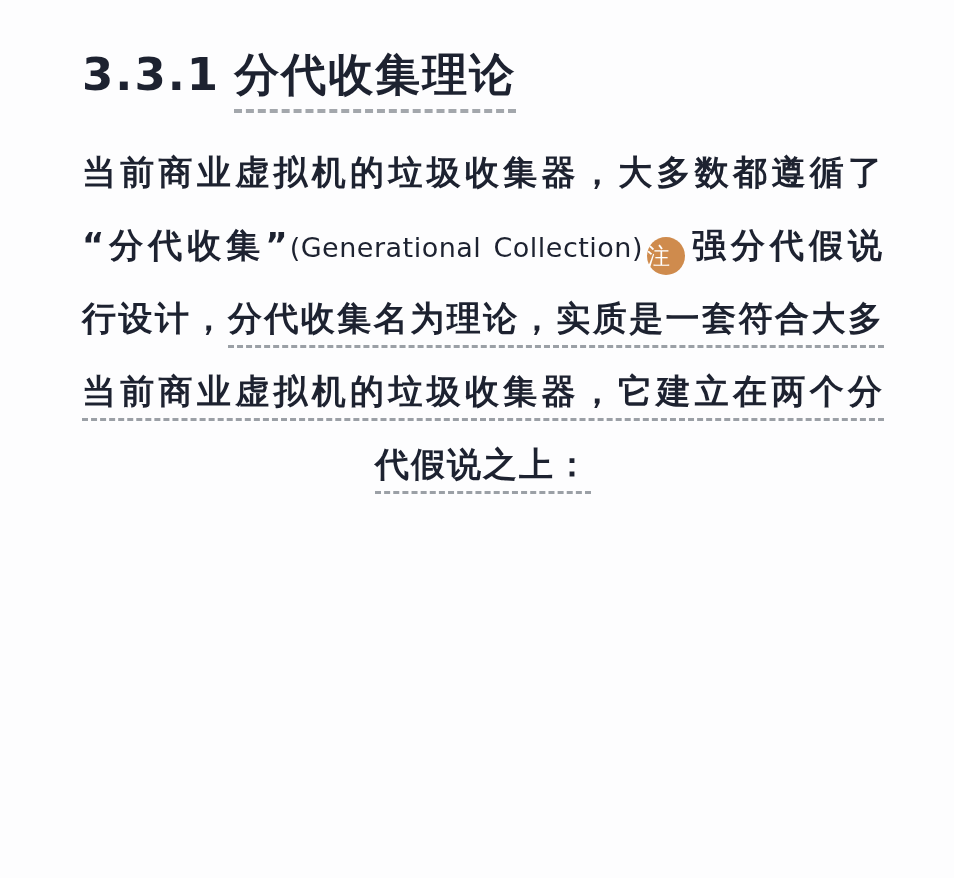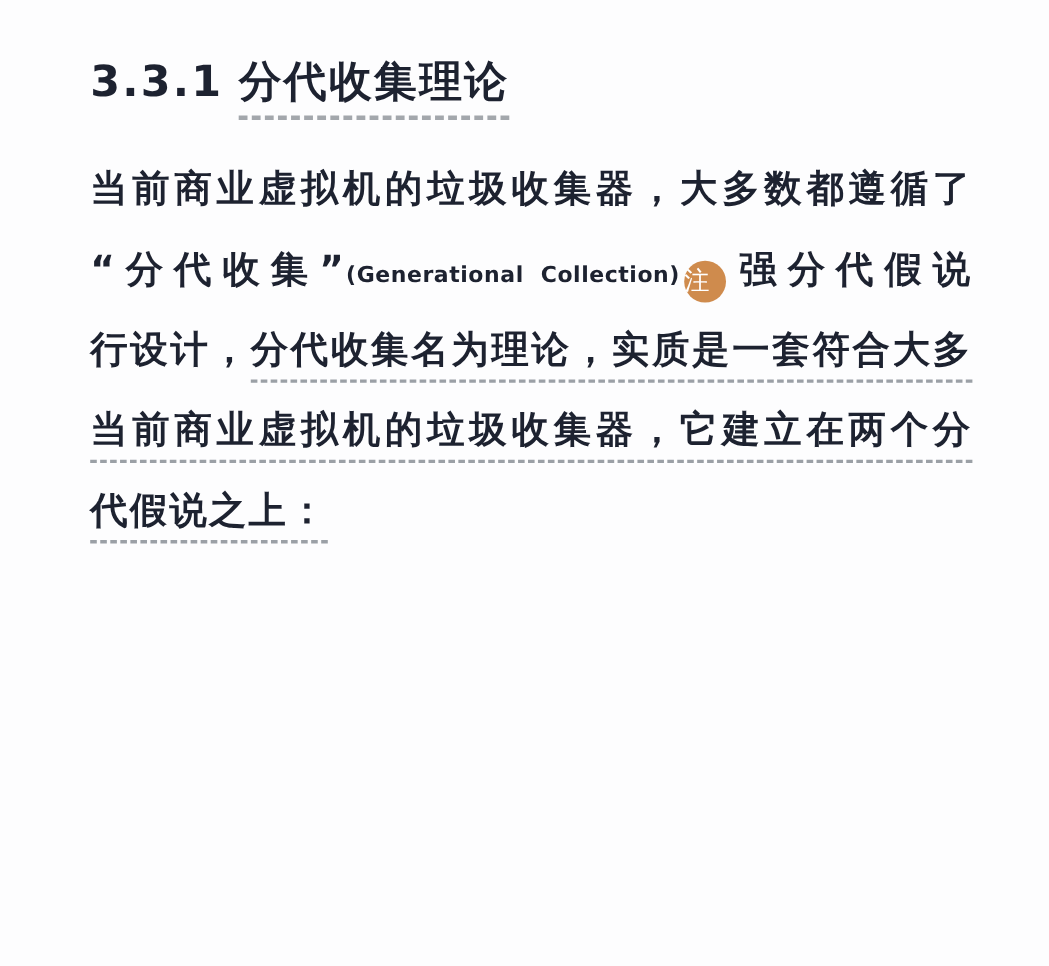--- a/index.html
+++ b/index.html
@@ -13,21 +13,21 @@
     width: 954px;
     height: 878px;
     box-sizing: border-box;
     padding: 44px 70px 0 82px;
     background: #fdfdfe;
     color: #1d2230;
     overflow: hidden;
   }
   .heading {
     margin: 0 0 30px 0;
-    font-size: 39px;
+    font-size: 45px;
     font-weight: bold;
     letter-spacing: 2px;
     line-height: 62px;
     white-space: nowrap;
   }
   .heading .num { margin-right: 14px; }
   .dashed-title {
     border-bottom: 4px dashed #a3a7ac;
     padding-bottom: 8px;
   }
@@ -35,34 +35,34 @@
     width: 802px;
     margin: 0 0 36px 0;
     font-size: 34px;
     font-weight: 600;
     letter-spacing: 2px;
   }
   .line {
     height: 73px;
     line-height: 73px;
     white-space: nowrap;
-    text-align: left;
+    text-align: center;
   }
   .line.j {
     text-align: justify;
     text-align-last: justify;
   }
   .dashed {
     border-bottom: 3px dashed #9ba0a6;
     padding-bottom: 7px;
   }
   .lat {
-    font-size: 20px;
+    font-size: 27px;
     letter-spacing: 0.5px;
-    font-weight: 700;
+    font-weight: 400;
   }
   .note-icon {
     display: inline-block;
     width: 38px;
     height: 38px;
     line-height: 38px;
     border-radius: 50%;
     background: #cf8b4d;
     color: #ffffff;
     font-size: 23px;

